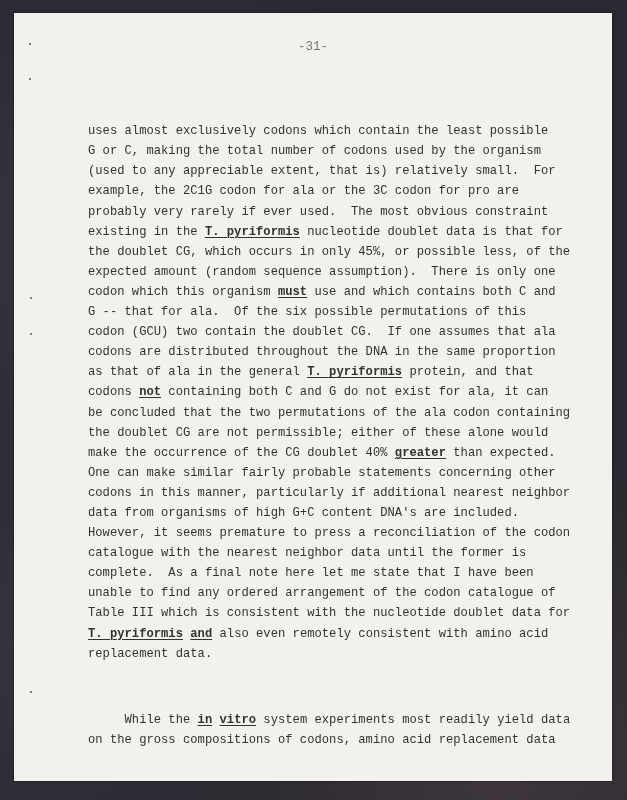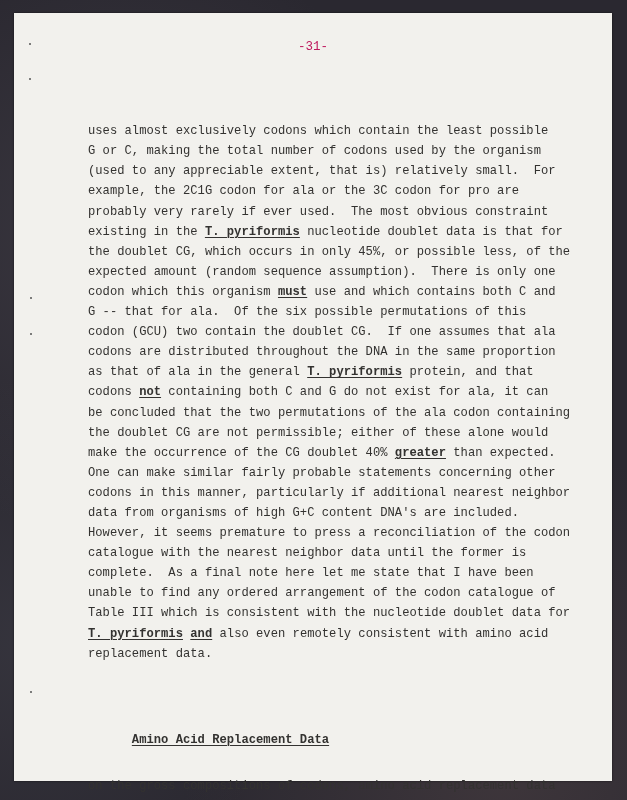--- a/index.html
+++ b/index.html
@@ -27,21 +27,21 @@
       box-shadow: 0 0 2px rgba(0,0,0,0.6);
     }
     .page-number {
       position: absolute;
       left: 0;
       width: 598px;
       top: 27px;
       text-align: center;
       font-family: "Liberation Mono", "DejaVu Sans Mono", monospace;
       font-size: 12.5px;
-      color: #be185d;
+      color: #737373;
     }
     .text-block {
       position: absolute;
       left: 74px;
       top: 68px;
       font-family: "Liberation Mono", "DejaVu Sans Mono", monospace;
       font-size: 12.15px;
       line-height: 20.1px;
       color: #333230;
       white-space: pre;
@@ -78,18 +78,15 @@
   <div class="page-number">-31-</div>
 
   <div class="speck" style="left:15px; top:30px;"></div>
   <div class="speck" style="left:15px; top:65px;"></div>
   <div class="speck" style="left:16px; top:284px;"></div>
   <div class="speck" style="left:16px; top:320px;"></div>
   <div class="speck" style="left:16px; top:678px;"></div>
 
   <div class="text-block">
     <div id="para1"><div class="line"><span>uses almost exclusively codons which contain the least possible</span></div><div class="line"><span>G or C, making the total number of codons used by the organism</span></div><div class="line"><span>(used to any appreciable extent, that is) relatively small.  For</span></div><div class="line"><span>example, the 2C1G codon for ala or the 3C codon for pro are</span></div><div class="line"><span>probably very rarely if ever used.  The most obvious constraint</span></div><div class="line"><span>existing in the </span><span class="u">T. pyriformis</span><span> nucleotide doublet data is that for</span></div><div class="line"><span>the doublet CG, which occurs in only 45%, or possible less, of the</span></div><div class="line"><span>expected amount (random sequence assumption).  There is only one</span></div><div class="line"><span>codon which this organism </span><span class="u">must</span><span> use and which contains both C and</span></div><div class="line"><span>G -- that for ala.  Of the six possible permutations of this</span></div><div class="line"><span>codon (GCU) two contain the doublet CG.  If one assumes that ala</span></div><div class="line"><span>codons are distributed throughout the DNA in the same proportion</span></div><div class="line"><span>as that of ala in the general </span><span class="u">T. pyriformis</span><span> protein, and that</span></div><div class="line"><span>codons </span><span class="u">not</span><span> containing both C and G do not exist for ala, it can</span></div><div class="line"><span>be concluded that the two permutations of the ala codon containing</span></div><div class="line"><span>the doublet CG are not permissible; either of these alone would</span></div><div class="line"><span>make the occurrence of the CG doublet 40% </span><span class="u">greater</span><span> than expected.</span></div><div class="line"><span>One can make similar fairly probable statements concerning other</span></div><div class="line"><span>codons in this manner, particularly if additional nearest neighbor</span></div><div class="line"><span>data from organisms of high G+C content DNA's are included.</span></div><div class="line"><span>However, it seems premature to press a reconciliation of the codon</span></div><div class="line"><span>catalogue with the nearest neighbor data until the former is</span></div><div class="line"><span>complete.  As a final note here let me state that I have been</span></div><div class="line"><span>unable to find any ordered arrangement of the codon catalogue of</span></div><div class="line"><span>Table III which is consistent with the nucleotide doublet data for</span></div><div class="line"><span class="u">T. pyriformis</span><span> </span><span class="u">and</span><span> also even remotely consistent with amino acid</span></div><div class="line"><span>replacement data.</span></div></div>
-    <div class="line heading-line">
-      <span class="u">Amino Acid Replacement Data</span>
-    </div>
-    <div class="para2" id="para2"><div class="line"><span>on the gross compositions of codons, amino acid replacement data</span></div></div>
+    <div class="para2" id="para2"><div class="line"><span>     While the </span><span class="u">in</span><span> </span><span class="u">vitro</span><span> system experiments most readily yield data</span></div><div class="line"><span>on the gross compositions of codons, amino acid replacement data</span></div></div>
   </div>
 </div>
 
 </body></html>

